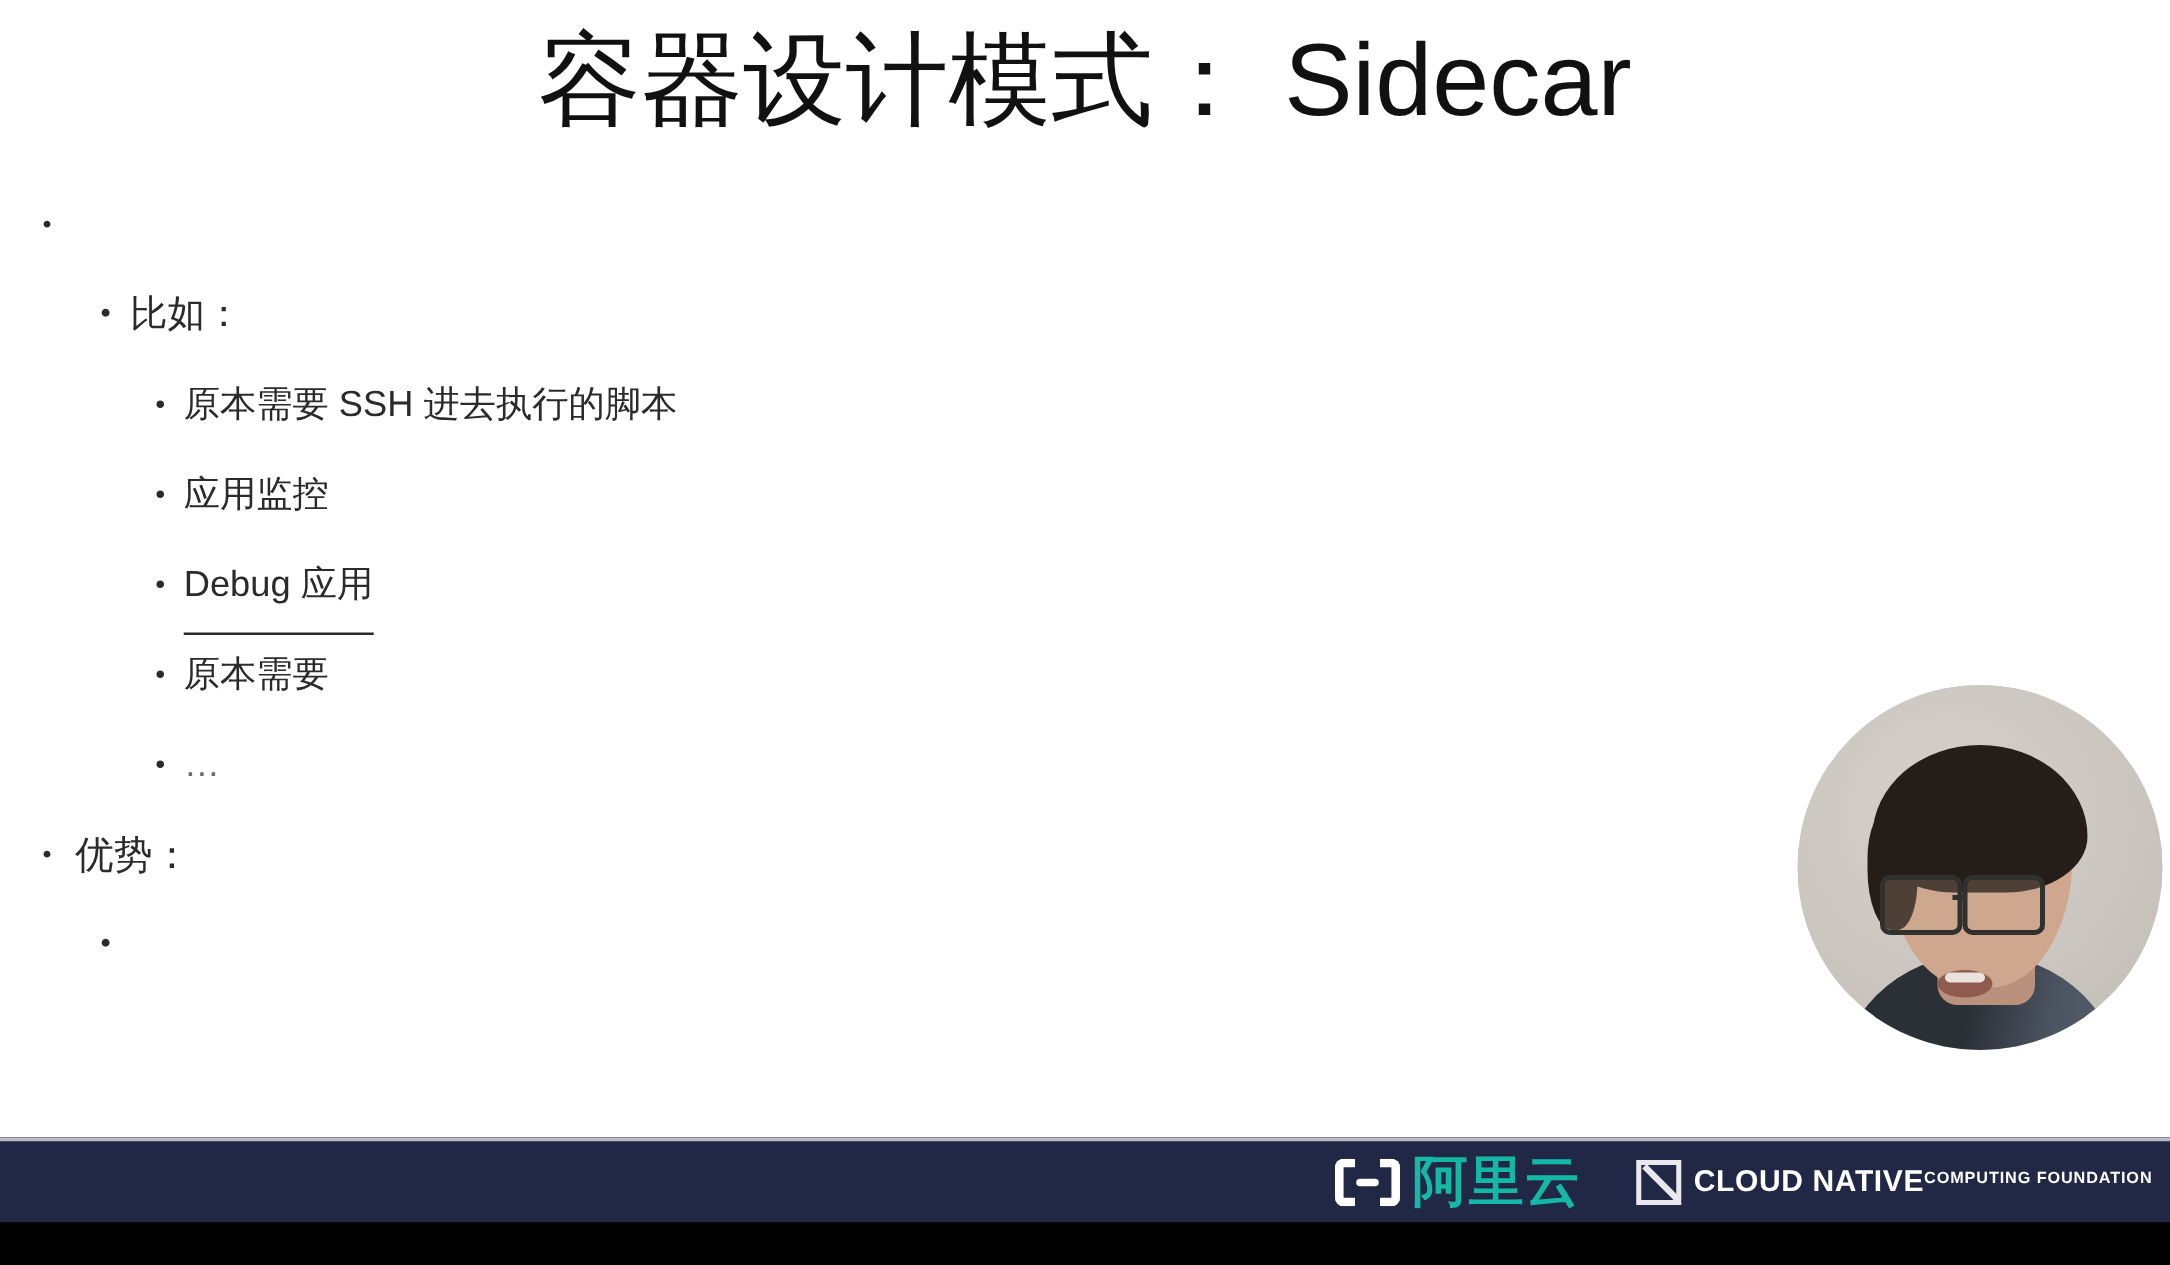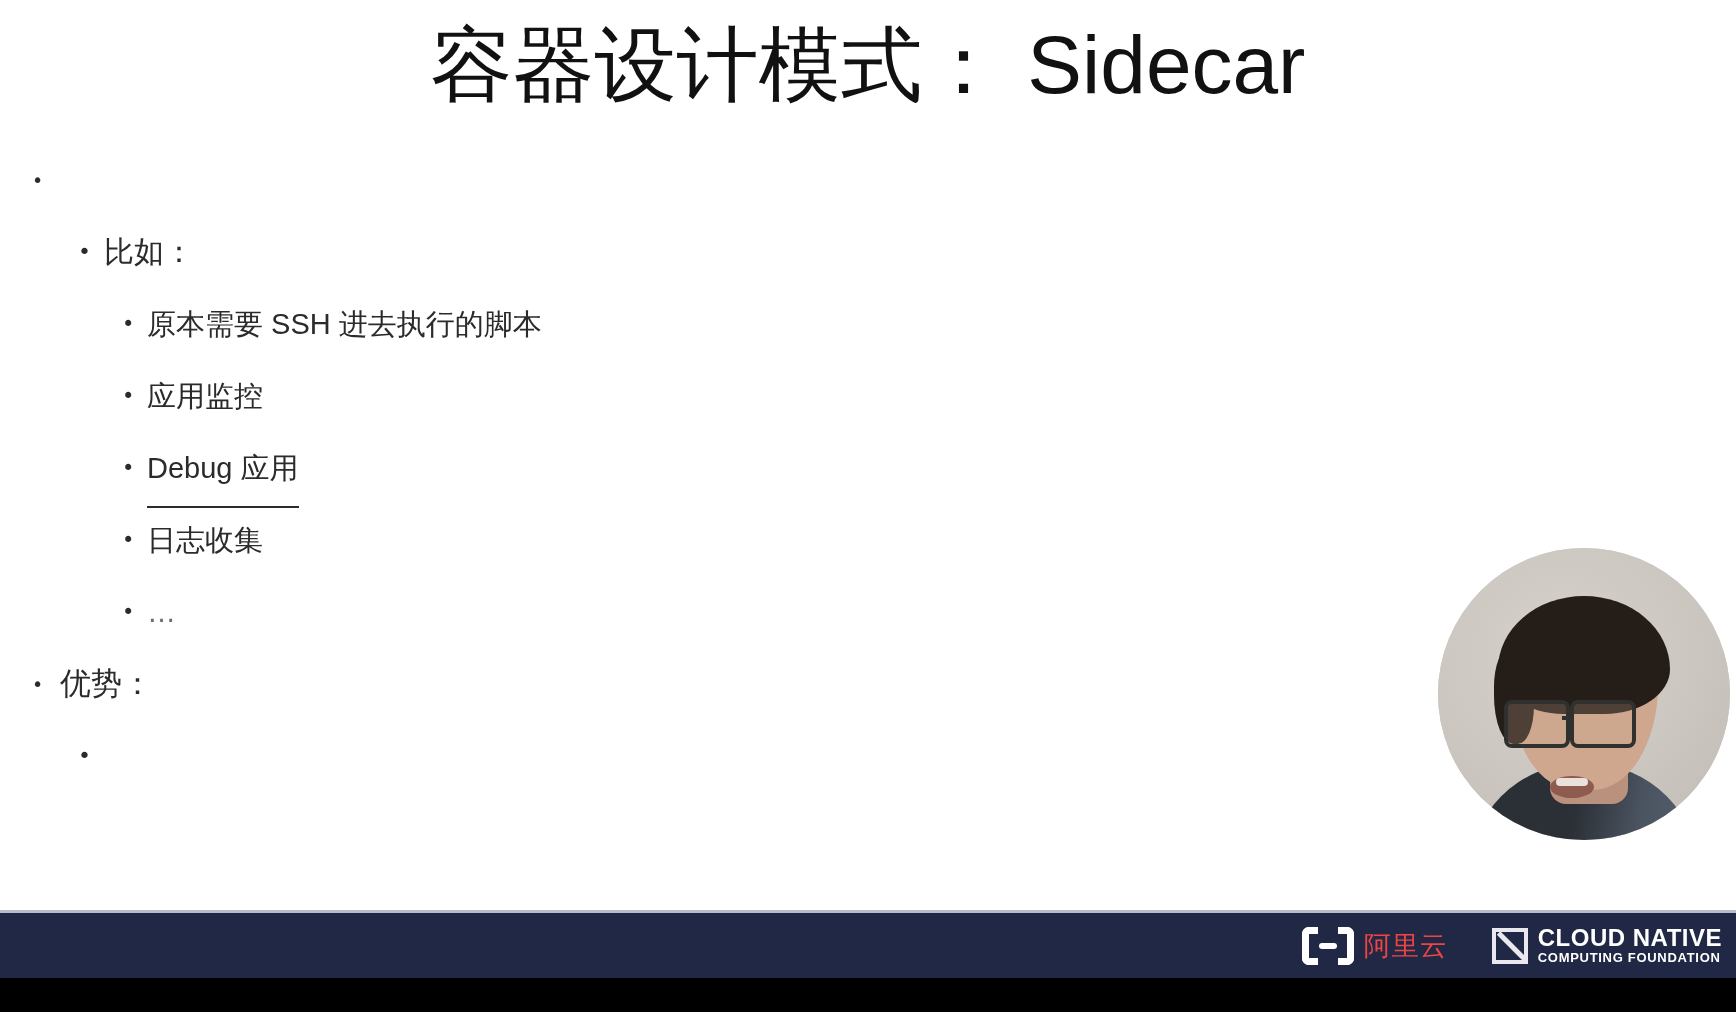--- a/index.html
+++ b/index.html
@@ -270,24 +270,24 @@
   .aliyun-mark .dash {
     position: absolute;
     left: 17px;
     top: 16px;
     width: 18px;
     height: 6px;
     background: #ffffff;
     border-radius: 3px;
   }
   .aliyun-text {
-    color: #ef4444;
-    font-size: 27px;
+    color: #14b8a6;
+    font-size: 44px;
     line-height: 34px;
-    font-weight: 400;
+    font-weight: 700;
     letter-spacing: 1px;
     white-space: nowrap;
   }
   
   .cncf {
     display: flex;
     align-items: center;
     gap: 10px;
   }
   .cncf-mark {
@@ -313,21 +313,21 @@
   }
   .cncf-mark:after {
     left: 4px;
     top: 4px;
     width: 8px;
     height: 8px;
     background: transparent;
   }
   .cncf-text {
     display: flex;
-    flex-direction: column;
+    flex-direction: row;
     justify-content: center;
     color: #ffffff;
   }
   .cncf-line1 {
     font-size: 24px;
     line-height: 24px;
     font-weight: 700;
     letter-spacing: 0.5px;
     white-space: nowrap;
   }
@@ -378,21 +378,21 @@
         <span class="txt">应用监控</span>
       </div>
 
       <div class="row lvl3">
         <span class="marker">•</span>
         <span class="txt underlined">Debug 应用</span>
       </div>
 
       <div class="row lvl3">
         <span class="marker">•</span>
-        <span class="txt">日志收集</span>
+        <span class="txt">原本需要</span>
       </div>
 
       <div class="row lvl3">
         <span class="marker">•</span>
         <span class="txt ellipsis">…</span>
       </div>
 
       <div class="row lvl1">
         <span class="marker">•</span>
         <span class="txt">优势：</span>

